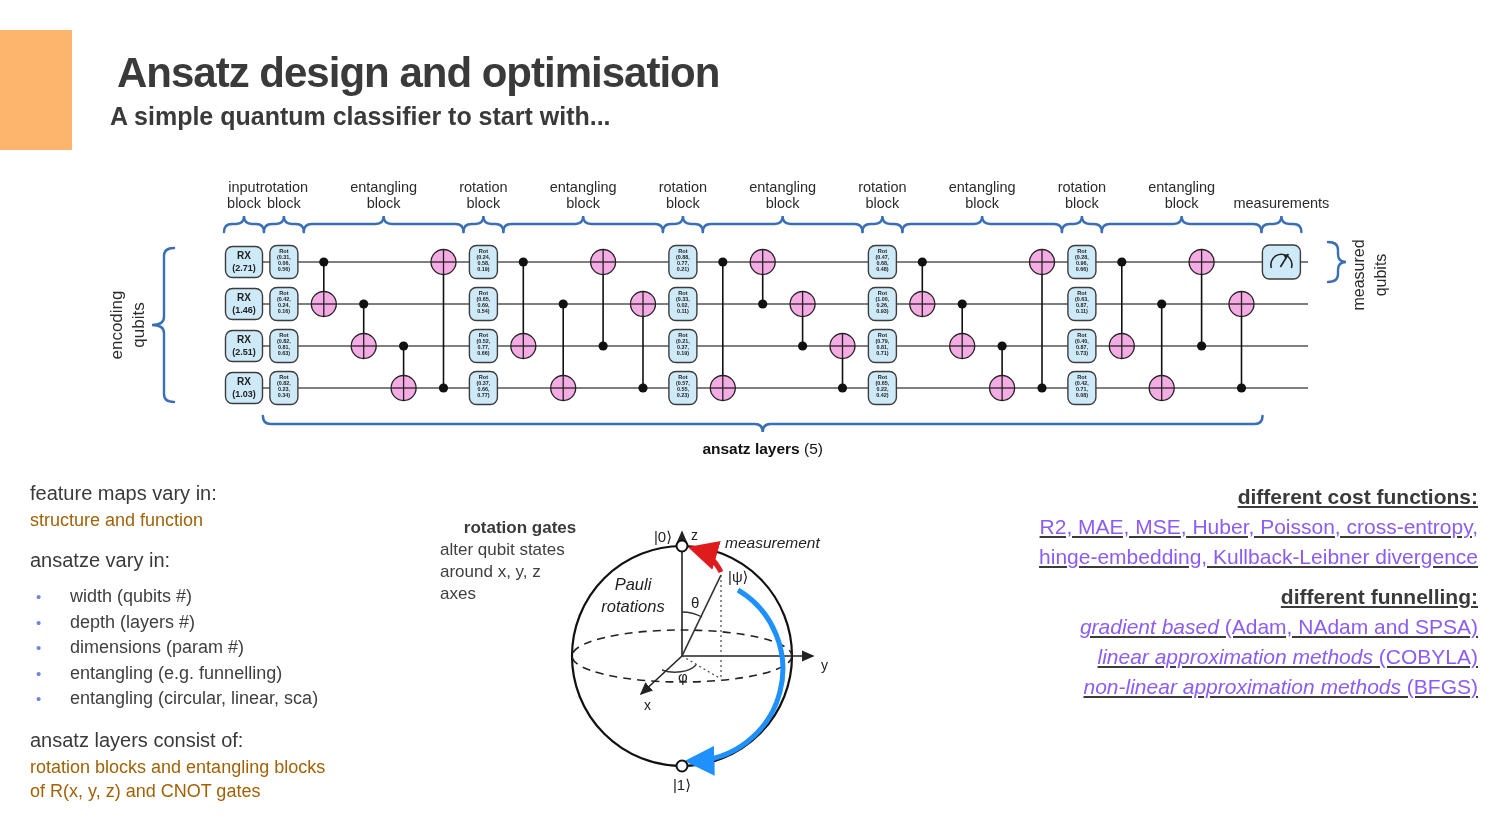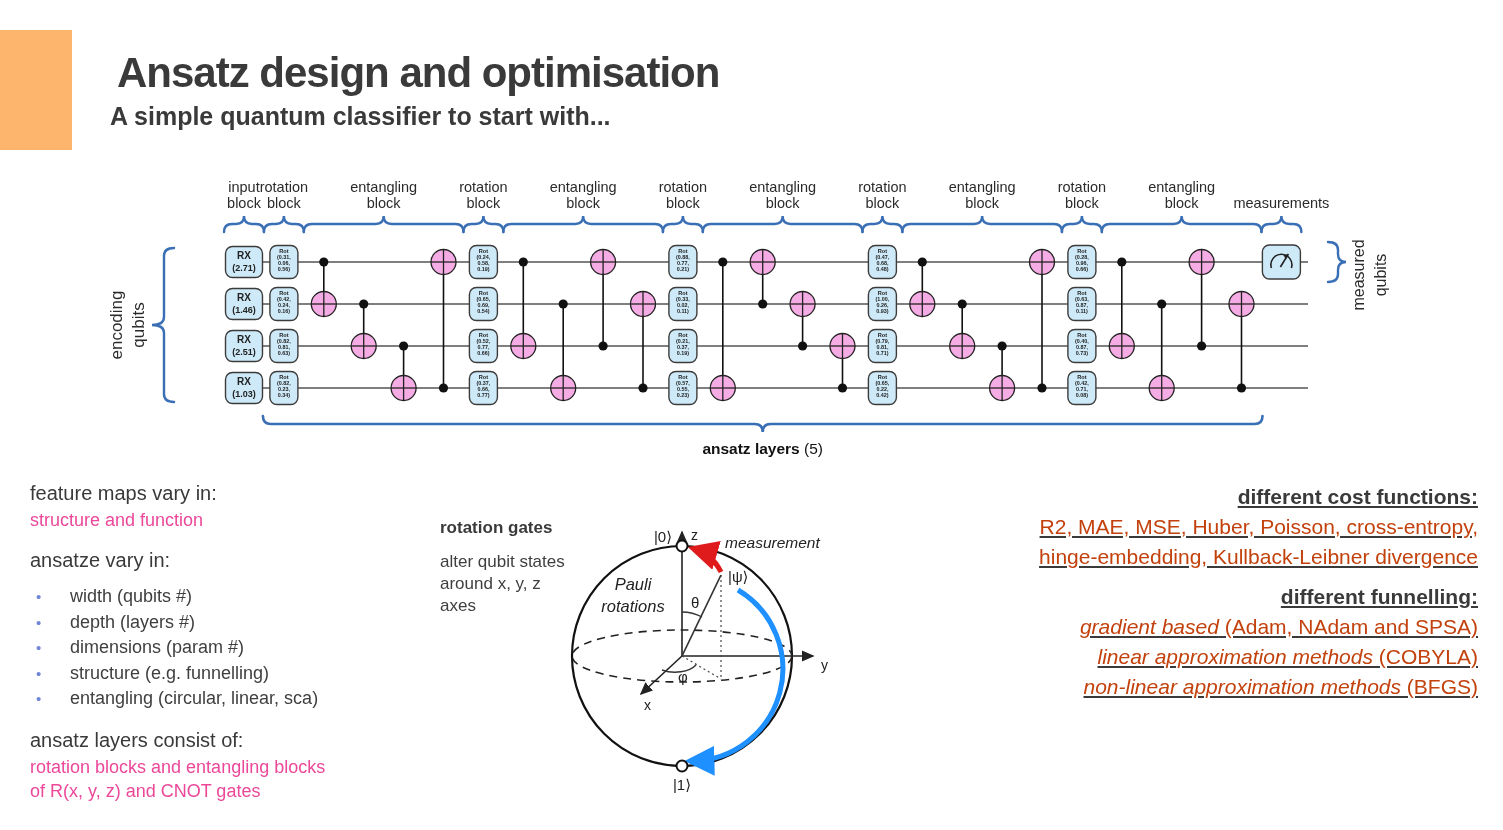--- a/index.html
+++ b/index.html
@@ -11,35 +11,35 @@
   .abs{position:absolute;}
   
   #accent-block{left:0;top:30px;width:72px;height:120px;}
   #page-title{left:110px;top:42px;font-size:42px;font-weight:700;letter-spacing:-1px;white-space:nowrap;}
   #page-subtitle{left:110px;top:102px;font-size:25px;font-weight:700;white-space:nowrap;}
   
   #circuit-wrap{left:100px;top:170px;width:1303px;height:295px;}
   
   #left-panel{left:30px;top:482px;width:412px;}
   .lp-head{font-size:20px;font-weight:400;color:#3a3a3a;margin:0 0 3px 0;}
-  .lp-line{font-size:18px;color:#ec4899;line-height:24px;}
+  .lp-line{font-size:18px;color:#a16207;line-height:24px;}
   .lp-section{margin-bottom:17px;}
   .lp-bullets{margin-top:12px;}
   .lp-bullet-row{display:flex;align-items:baseline;line-height:25.5px;font-size:18px;color:#3f3f3f;}
   .lp-dot{color:#6f86d8;width:34px;text-align:left;padding-left:6px;flex:0 0 34px;font-size:15px;}
   
   #rotation-note{left:440px;top:518px;width:160px;}
-  #rotation-note .head{font-size:17px;font-weight:700;margin-bottom:13px;}
+  #rotation-note .head{font-size:17px;font-weight:700;margin-bottom:1px;text-align:center;}
   #rotation-note .body{font-size:17px;line-height:22px;color:#3f3f3f;}
   
   #bloch-wrap{left:545px;top:498px;width:300px;height:330px;}
   
   #right-panel{left:898px;top:482px;width:580px;text-align:right;text-decoration:underline;}
   .rp-head{font-size:21px;font-weight:700;color:#3a3a3a;line-height:30px;margin-top:10px;}
-  .rp-line{font-size:21px;color:#c2410c;line-height:30px;}
+  .rp-line{font-size:21px;color:#8b5cf6;line-height:30px;}
   .rp-line .it{font-style:italic;}
   .rp-section:first-child .rp-head{margin-top:0;}
   text{font-family:"Liberation Sans",sans-serif;}
 </style>
 </head>
 <body>
 
 <div class="abs" id="accent-block" style="background: rgb(253, 180, 108);"></div>
 <h1 class="abs" id="page-title" style="margin:7px">Ansatz design and optimisation</h1>
 <h2 class="abs" id="page-subtitle" style="margin:0">A simple quantum classifier to start with...</h2>
@@ -329,21 +329,21 @@
         <div class="lp-bullet-row">
           <span class="lp-dot">•</span>
           <span>depth (layers #)</span>
         </div>
         <div class="lp-bullet-row">
           <span class="lp-dot">•</span>
           <span>dimensions (param #)</span>
         </div>
         <div class="lp-bullet-row">
           <span class="lp-dot">•</span>
-          <span>structure (e.g. funnelling)</span>
+          <span>entangling (e.g. funnelling)</span>
         </div>
         <div class="lp-bullet-row">
           <span class="lp-dot">•</span>
           <span>entangling (circular, linear, sca)</span>
         </div>
       </div>
     </div>
     <div class="lp-section">
       <div class="lp-head">ansatz layers consist of:</div>
       <div class="lp-line">rotation blocks and entangling blocks</div>

